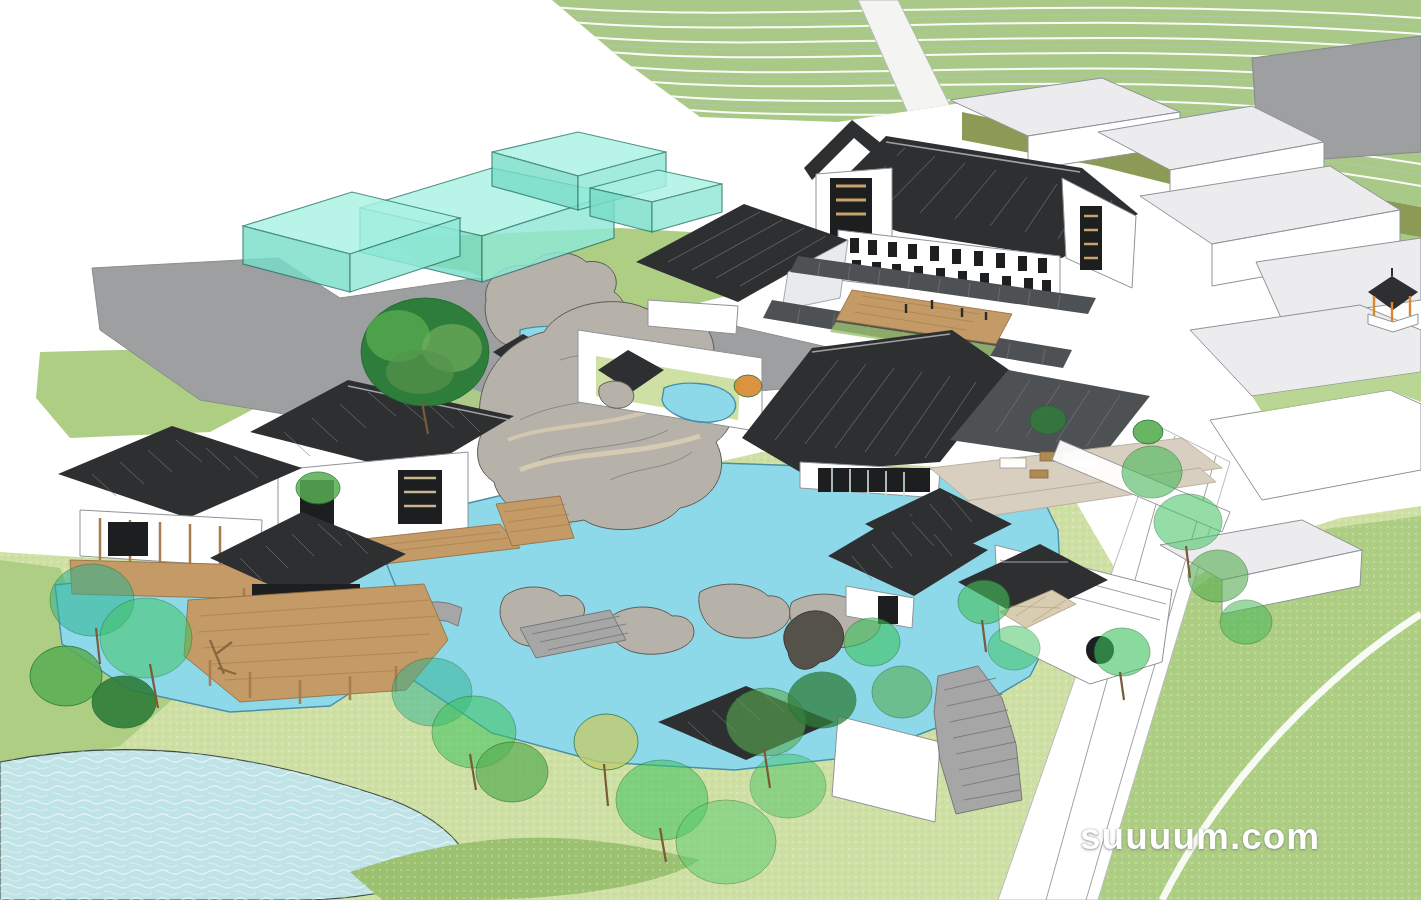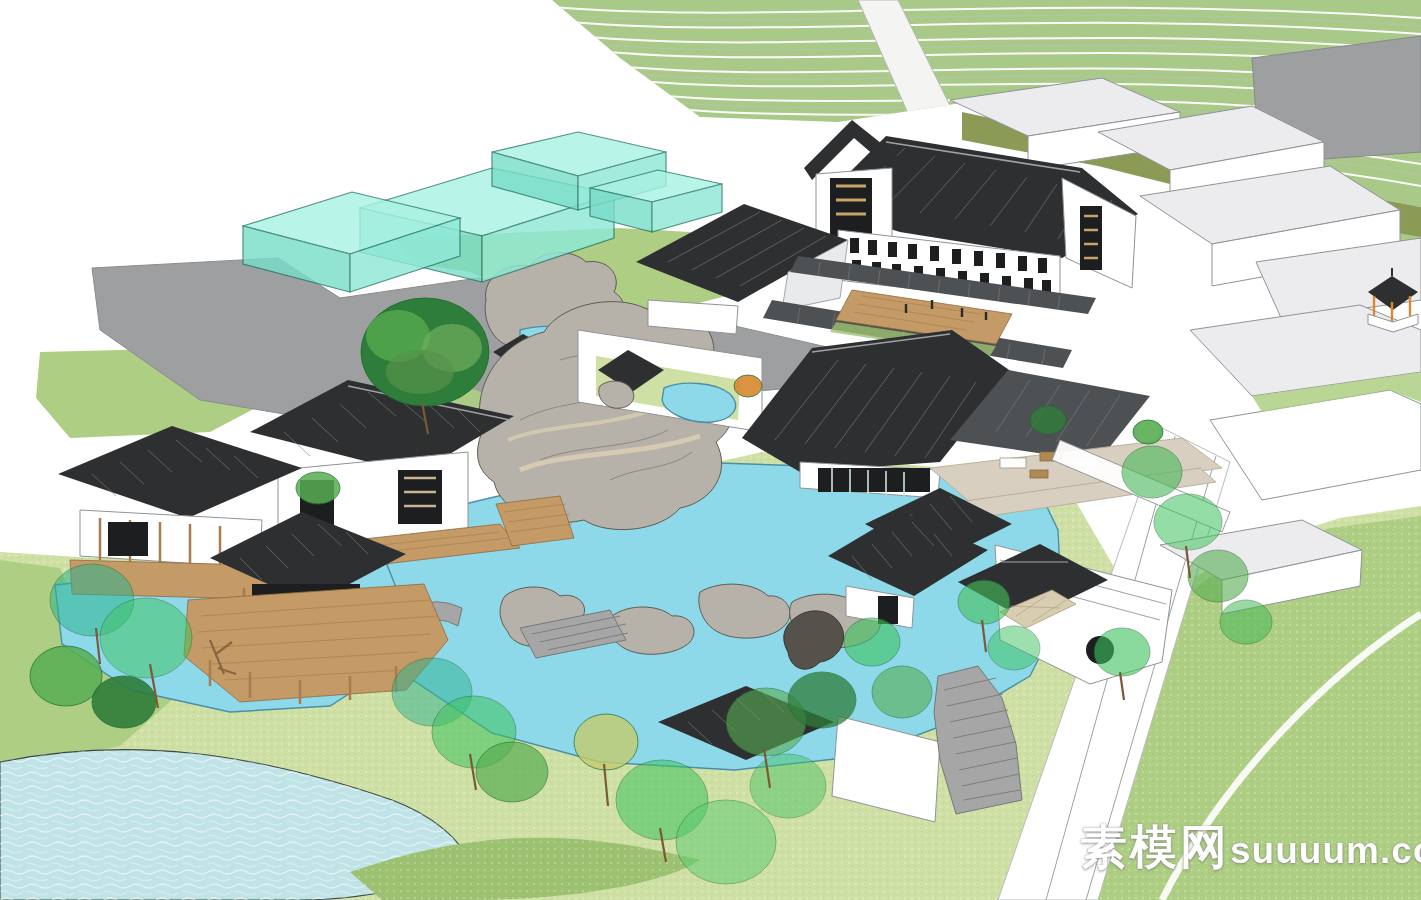--- a/index.html
+++ b/index.html
@@ -395,16 +395,15 @@
     </g>
 
     <ellipse cx="748" cy="386" rx="14" ry="11" fill="var(--accent-orange)" opacity="0.9" class="canopy"></ellipse>
     <ellipse cx="1148" cy="432" rx="15" ry="12" fill="var(--tree-mid)" opacity="0.9" class="canopy"></ellipse>
     <ellipse cx="318" cy="488" rx="22" ry="16" fill="var(--tree-mid)" opacity="0.85" class="canopy"></ellipse>
     <ellipse cx="1048" cy="420" rx="18" ry="14" fill="var(--tree-dark)" opacity="0.8" class="canopy"></ellipse>
   </g>
 </svg>
 
 <div class="watermark">
-  <span class="wm-cjk">素模网</span>
       <span class="wm-latin">suuuum.com</span>
 </div>
 </div>
 
 </body></html>

